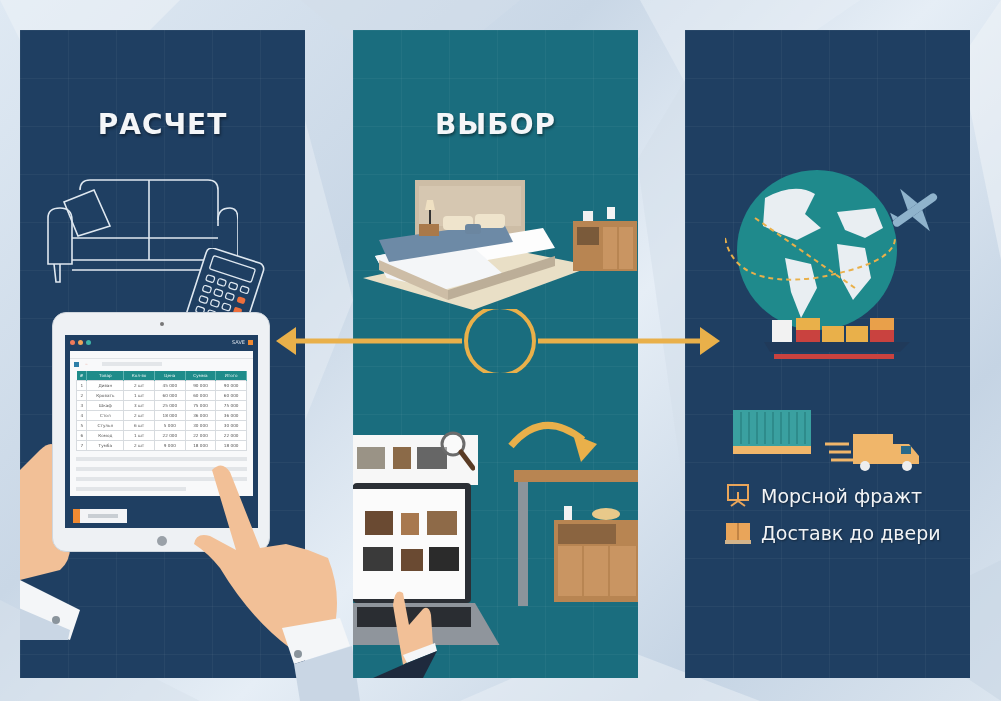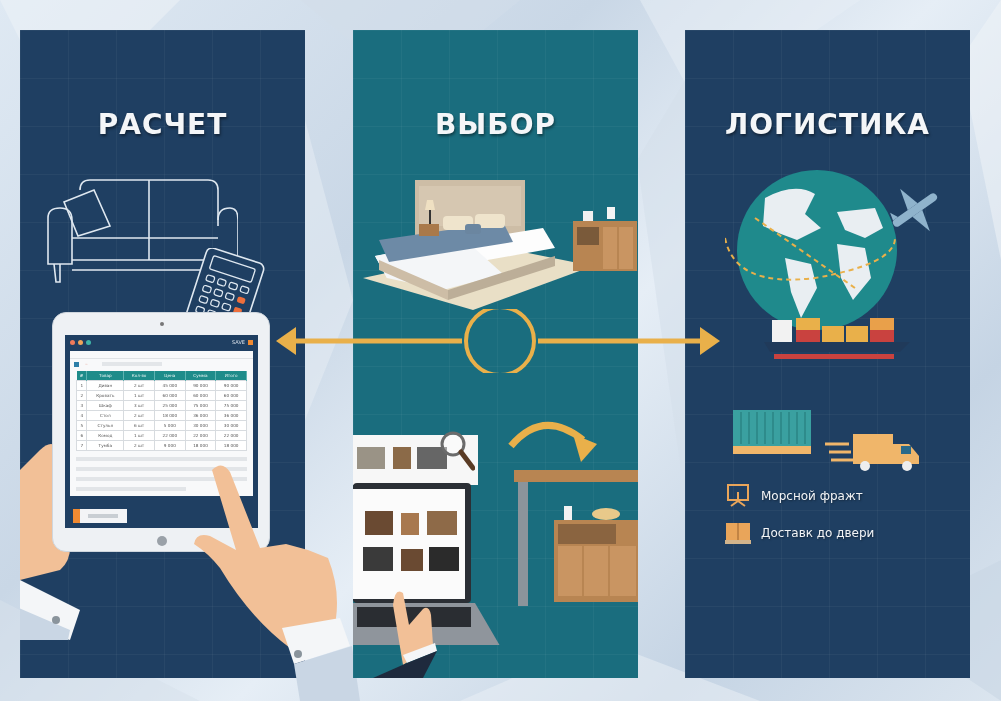--- a/index.html
+++ b/index.html
@@ -60,21 +60,21 @@
   .tablet-btn {
     position: absolute; left: 8px; top: 174px; width: 54px; height: 14px; background: #f3f4f6;
     border-left: 7px solid #f08a32;
   }
   .tablet-btn span { position: absolute; left: 8px; top: 5px; width: 30px; height: 4px; background: #c9ced3; }
   .home-btn { position: absolute; left: 104px; top: 223px; width: 10px; height: 10px; border-radius: 50%; background: #9aa1a8; }
   .camera { position: absolute; left: 107px; top: 9px; width: 4px; height: 4px; border-radius: 50%; background: #777; }
 
   
   .log-list { position: absolute; left: 725px; top: 484px; }
-  .log-item { display: flex; align-items: center; gap: 10px; color: #f2f4f6; font-size: 12px; margin-bottom: 13px; text-shadow: 1px 1px 2px rgba(0,0,0,.4); }
+  .log-item { display: flex; align-items: center; gap: 10px; color: #f2f4f6; font-size: 19px; margin-bottom: 13px; text-shadow: 1px 1px 2px rgba(0,0,0,.4); }
   .log-item:nth-child(3) { font-size: 21px; margin-left: -8px; gap: 20px; }
   .log-icon { width: 26px; height: 24px; flex: none; }
 
   
   .connector { position: absolute; left: 276px; top: 309px; width: 444px; height: 64px; }
 </style>
 </head>
 <body>
 
 <svg class="bg-tri" style="left:0;top:0" width="1001" height="701">
@@ -315,21 +315,20 @@
     <rect x="50" y="86" width="24" height="50" fill="#c99562"></rect>
     <rect x="76" y="86" width="24" height="50" fill="#c99562"></rect>
     <rect x="102" y="86" width="26" height="50" fill="#c99562"></rect>
     <rect x="56" y="46" width="8" height="14" fill="#f2f2f2"></rect>
     <ellipse cx="98" cy="54" rx="14" ry="6" fill="#e8c98a"></ellipse>
   </svg>
 </section>
 
 <section class="panel navy" style="left:685px;">
   <div class="grid-deco"></div>
-  <h2 class="panel-title">ЛОГИСТИКА</h2>
 
   <svg class="abs" style="left:40px;top:138px" width="180" height="180" viewBox="0 0 180 180">
     <circle cx="92" cy="82" r="80" fill="#1f8a8c"></circle>
     <path d="M40 30 Q70 14 90 26 L80 46 L96 60 L72 72 L56 66 L38 58 Z" fill="#e9eef2"></path>
     <path d="M60 90 L86 96 L92 120 L76 150 L66 124 Z" fill="#e9eef2"></path>
     <path d="M112 44 L150 40 L158 60 L140 70 L120 62 Z" fill="#e9eef2"></path>
     <path d="M112 76 L140 80 L146 110 L128 132 L116 110 Z" fill="#e9eef2"></path>
     <path d="M0 70 Q10 120 90 110 Q170 96 170 70" fill="none" stroke="#e9b04a" stroke-width="2" stroke-dasharray="5 4"></path>
     <path d="M30 50 L130 120" fill="none" stroke="#e9b04a" stroke-width="2" stroke-dasharray="5 4"></path>
   </svg>

